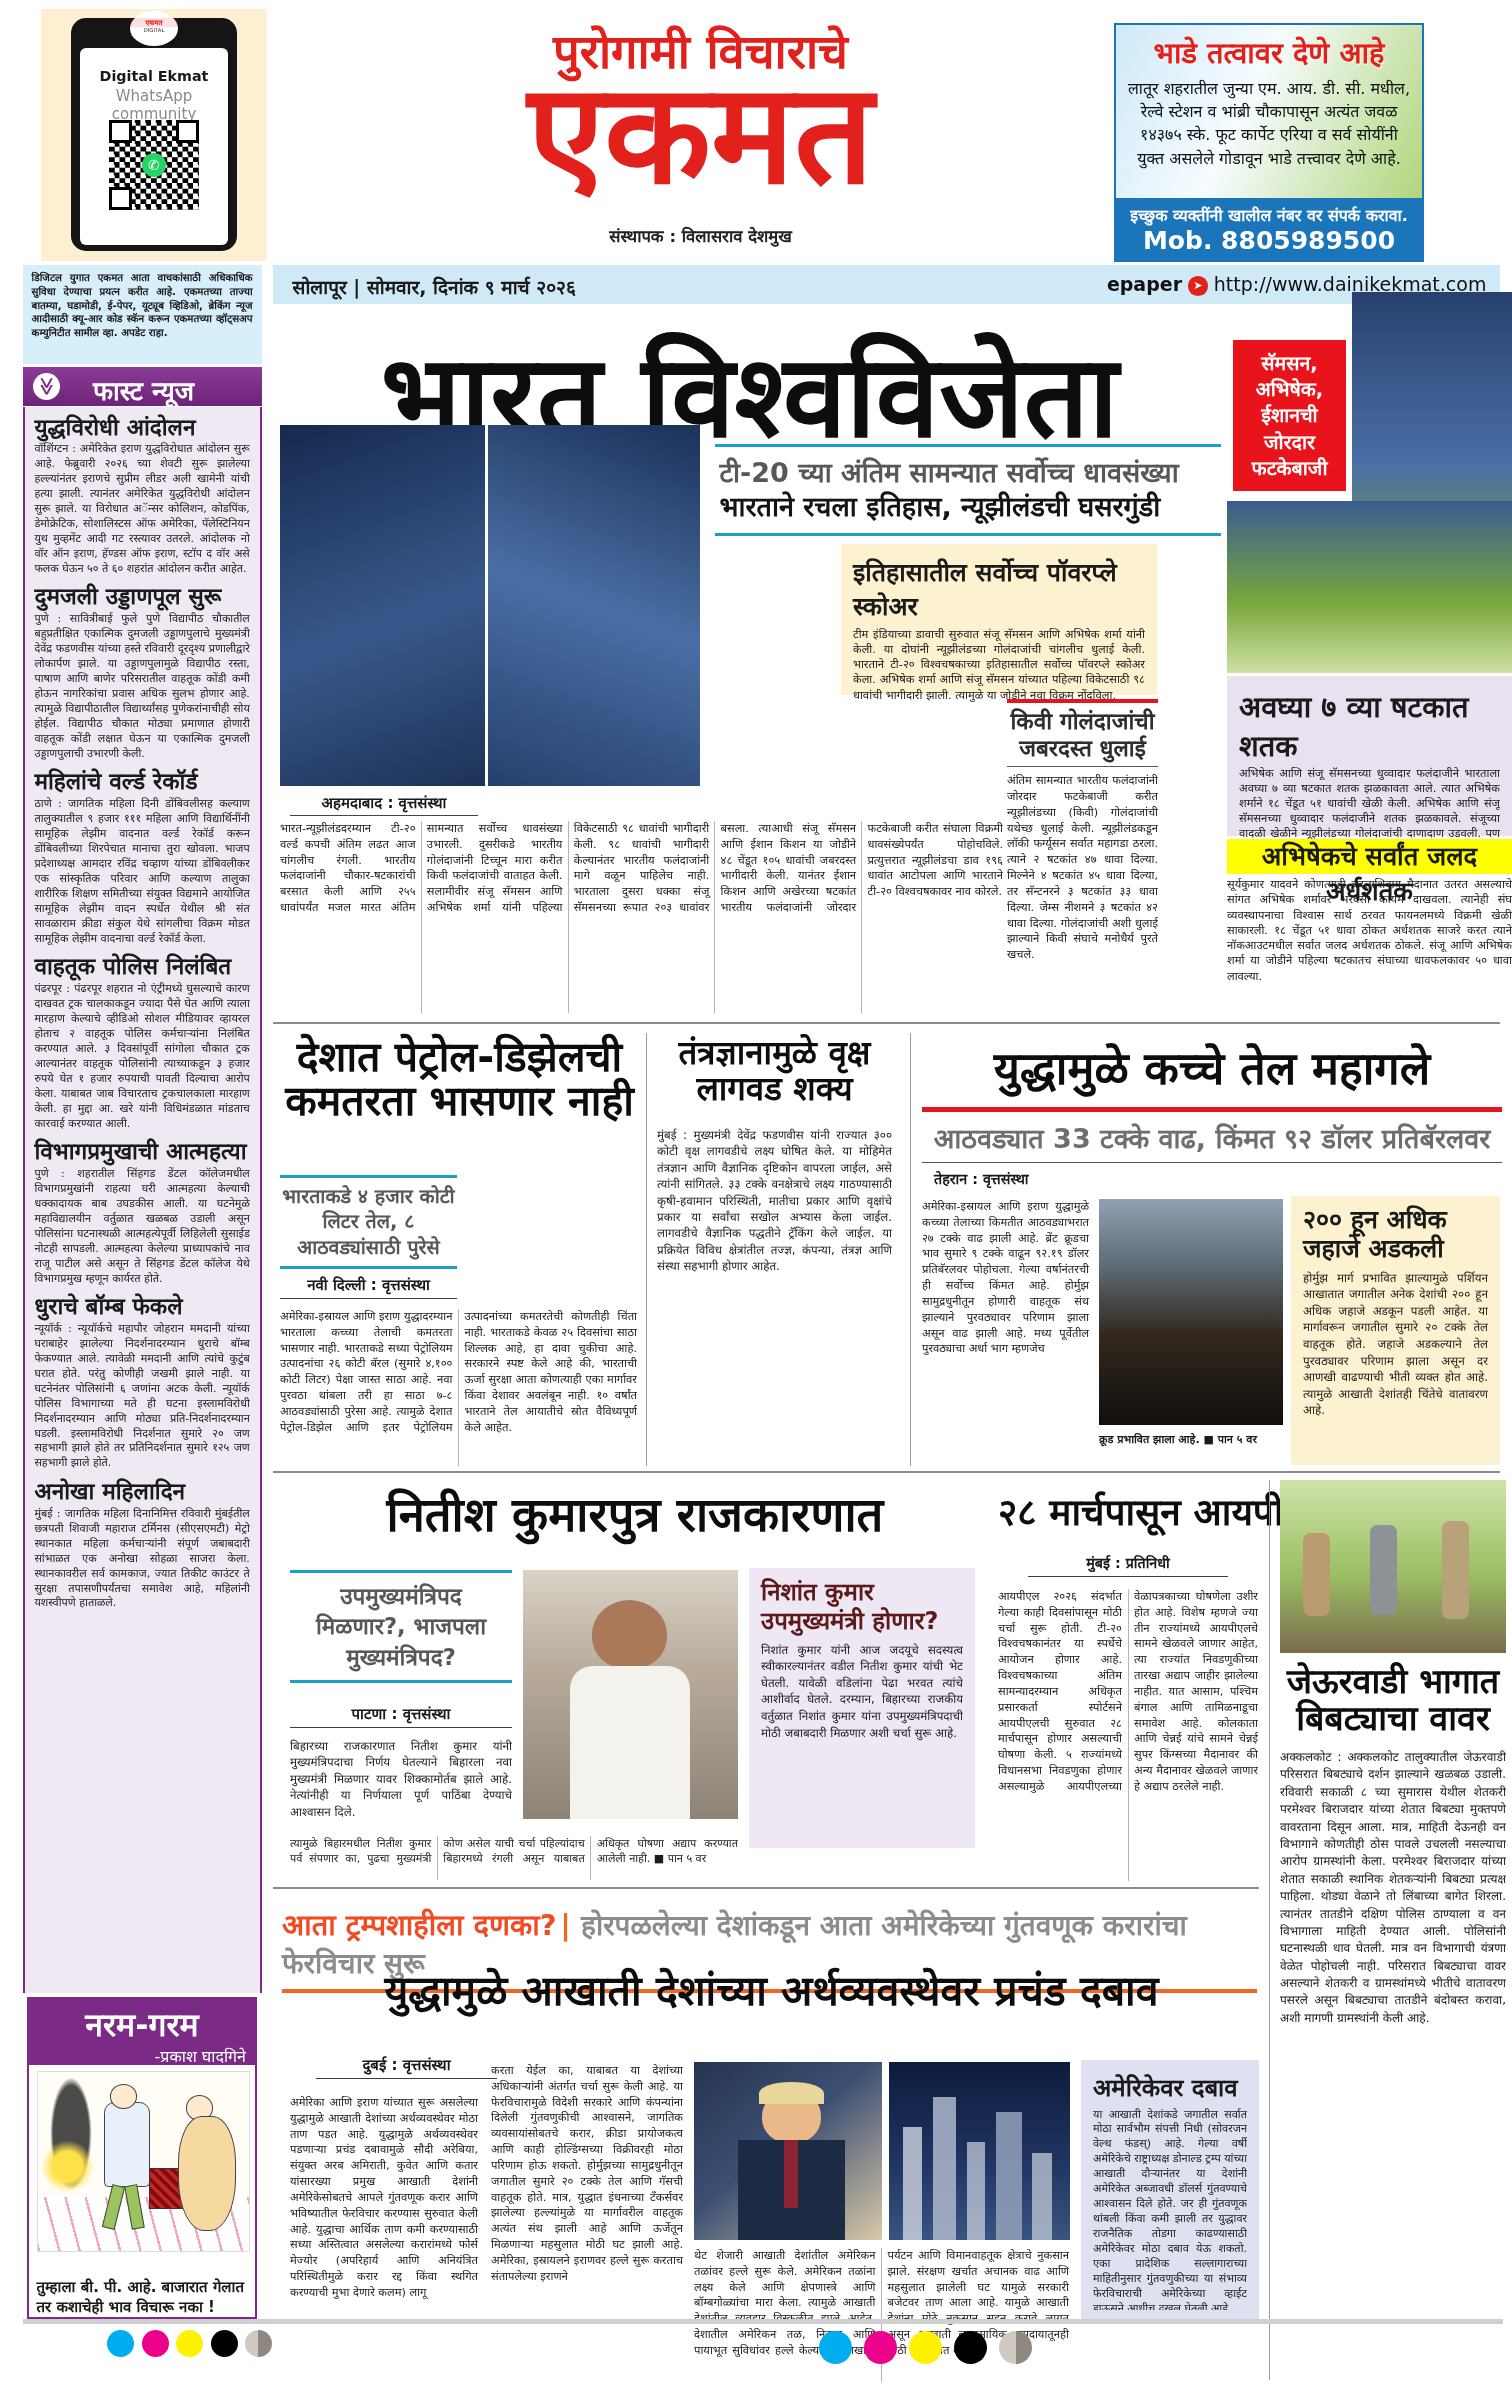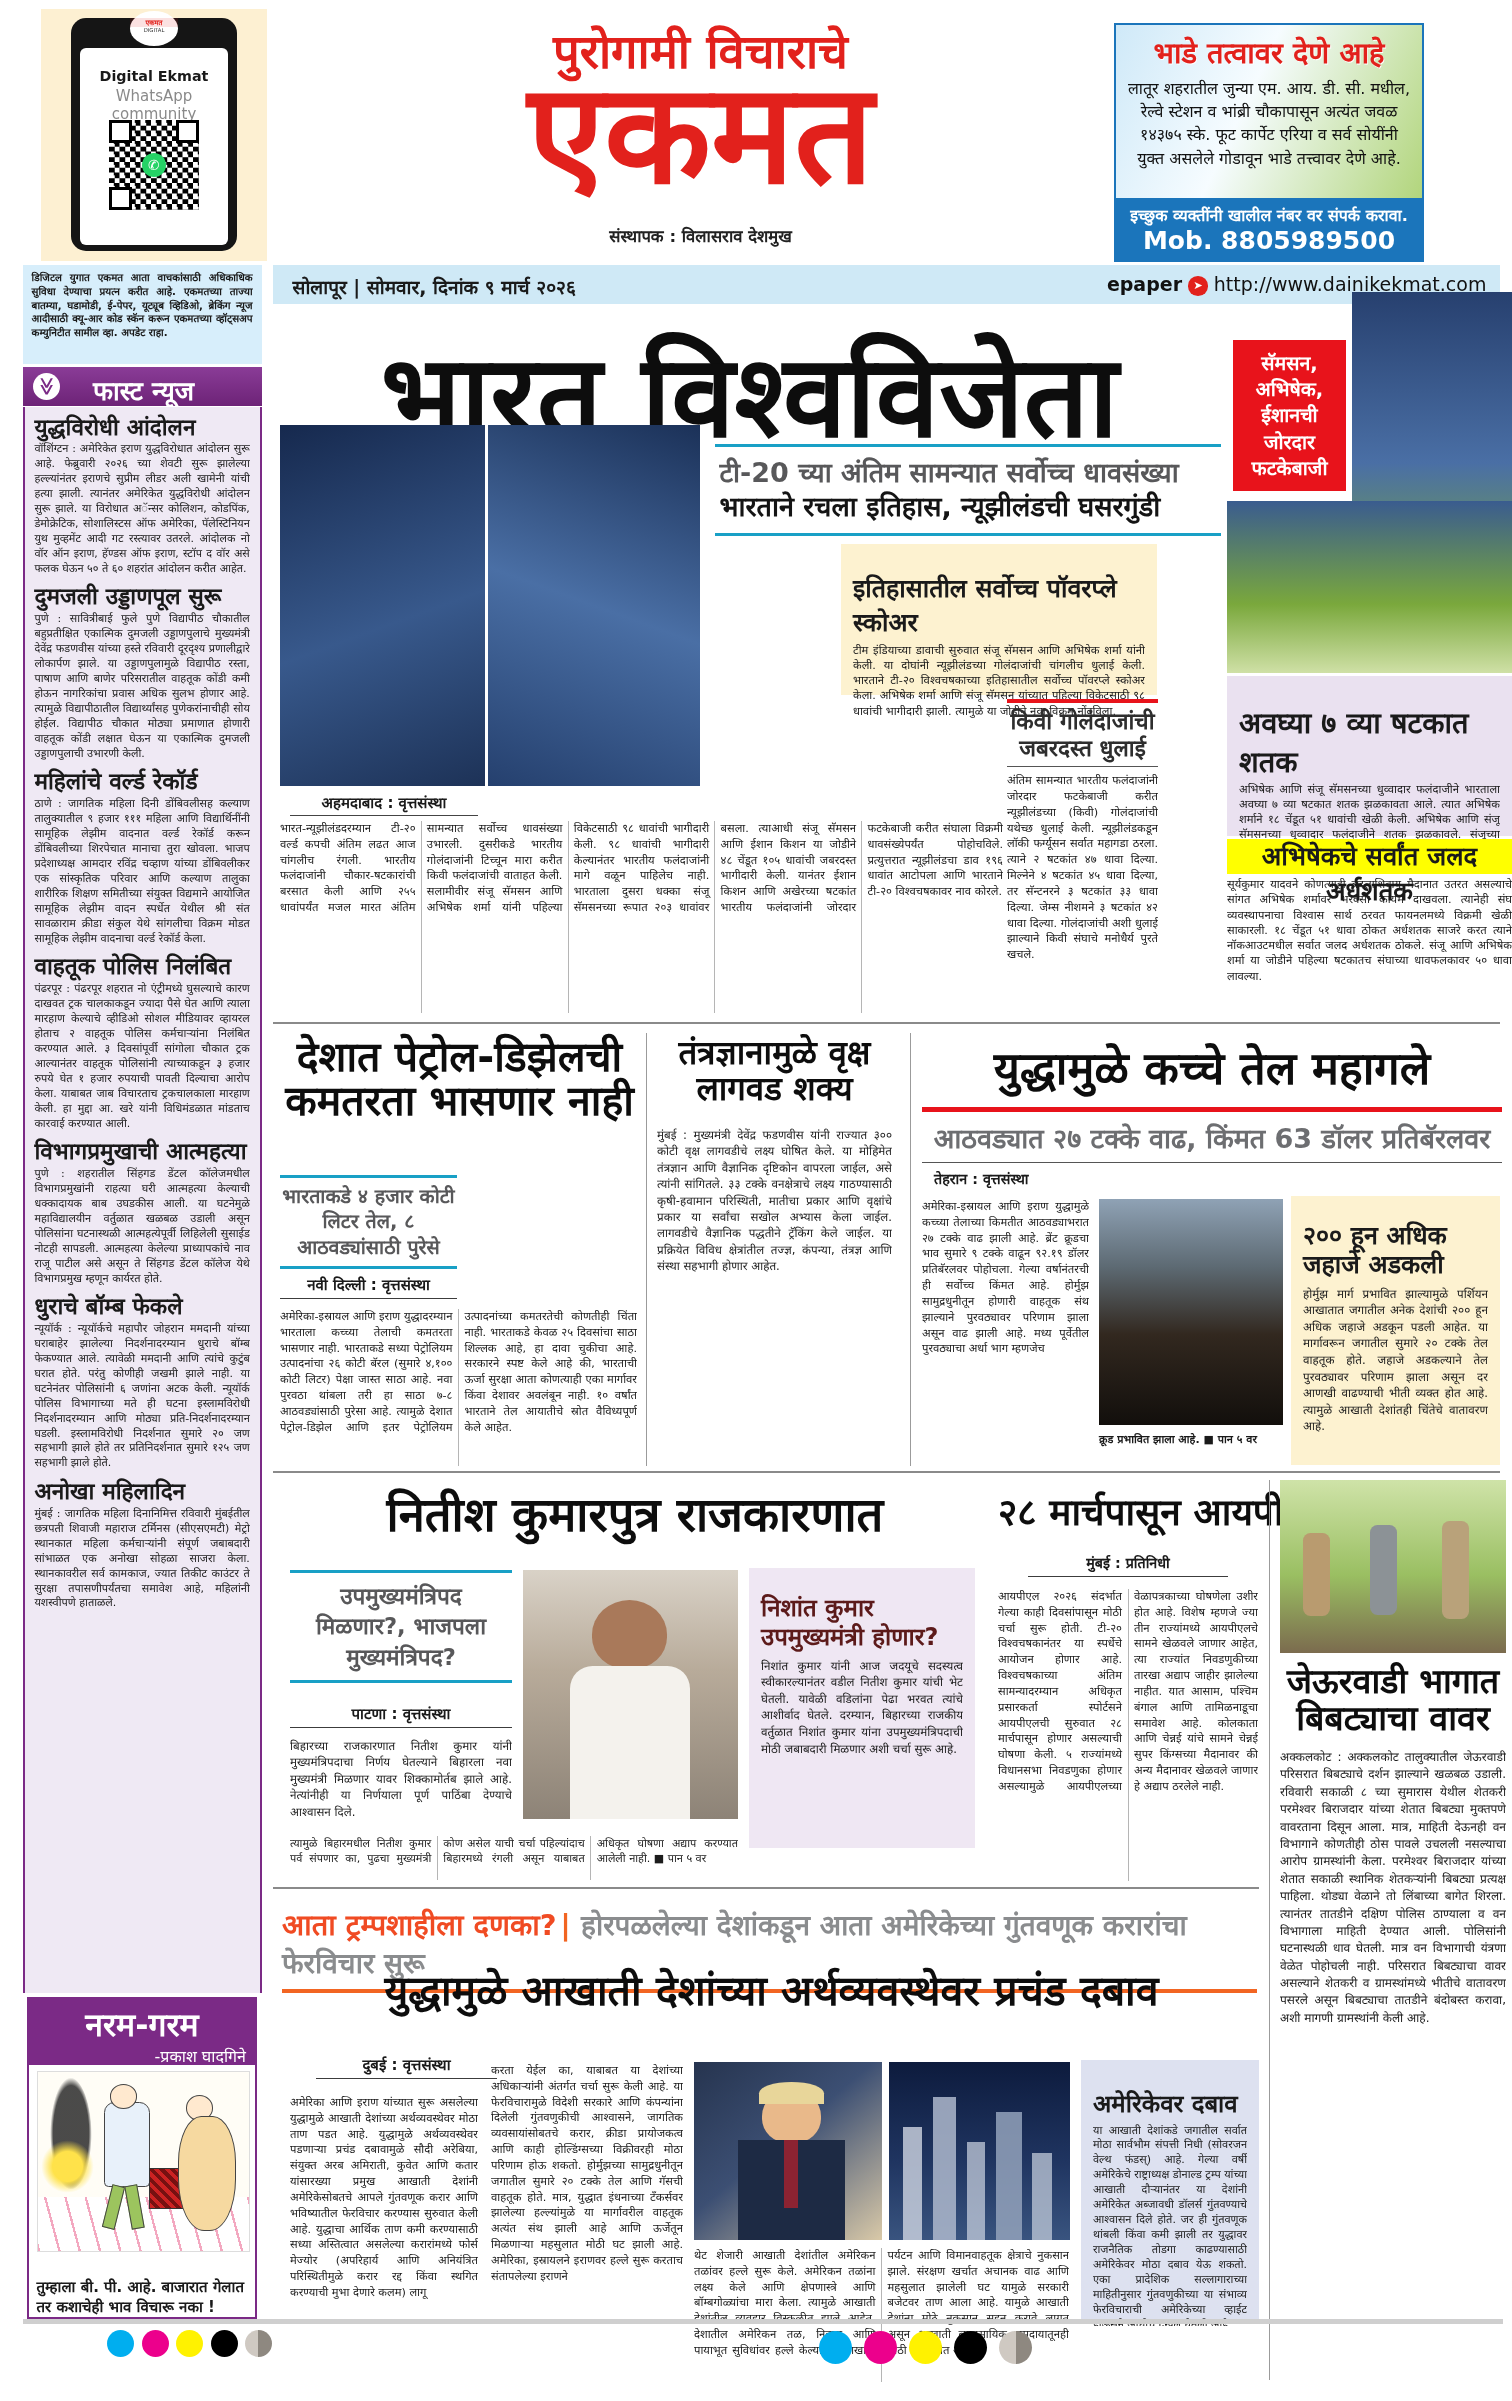--- a/index.html
+++ b/index.html
@@ -8,21 +8,21 @@
   .abs{position:absolute;}
   .jt{text-align:justify;}
   .body-txt{font-size:11.3px;line-height:1.4;color:#1c1c1c;text-align:justify;overflow:hidden;}
   .cols-2{column-count:2;column-gap:12px;column-rule:0.8px solid #b5b5b5;}
   .cols-3{column-count:3;column-gap:12px;column-rule:0.8px solid #b5b5b5;}
   .cols-5{column-count:5;column-gap:11.3px;column-rule:0.8px solid #b5b5b5;}
   .hl{font-weight:900;color:#0d0d0d;line-height:1.08;text-align:center;}
   .byline{font-weight:bold;font-size:15px;text-align:center;border-bottom:1.5px solid #3c3c3c;padding-bottom:3.8px;}
   .rule-h{background:#8a8a8a;height:1.5px;}
   .rule-v{background:#9b9b9b;width:0.8px;}
-  .boxpad{padding:26px 12px;box-sizing:border-box;}
+  .boxpad{padding:10px 12px;box-sizing:border-box;}
   .crop-dot{border-radius:50%;display:inline-block;}
   .photo{overflow:hidden;}
 </style>
 </head>
 <body>
 
 <div class="page">
 
   <div class="abs" style="left:41px;top:9px;width:226px;height:252px;background:#fdf0d2;">
     <div class="abs" style="left:30px;top:9px;width:166px;height:233px;background:#151515;border-radius:15px;"></div>
@@ -177,21 +177,21 @@
   <div class="abs hl" style="left:657px;top:1035px;width:235px;font-size:33px;">
     <div>तंत्रज्ञानामुळे वृक्ष</div>
     <div>लागवड शक्य</div>
   </div>
   <div class="abs body-txt" style="left:657px;top:1127px;width:235px;height:337px;font-size:11.7px;">मुंबई : मुख्यमंत्री देवेंद्र फडणवीस यांनी राज्यात ३०० कोटी वृक्ष लागवडीचे लक्ष्य घोषित केले. या मोहिमेत तंत्रज्ञान आणि वैज्ञानिक दृष्टिकोन वापरला जाईल, असे त्यांनी सांगितले. ३३ टक्के वनक्षेत्राचे लक्ष्य गाठण्यासाठी कृषी-हवामान परिस्थिती, मातीचा प्रकार आणि वृक्षांचे प्रकार या सर्वांचा सखोल अभ्यास केला जाईल. लागवडीचे वैज्ञानिक पद्धतीने ट्रॅकिंग केले जाईल. या प्रक्रियेत विविध क्षेत्रांतील तज्ज्ञ, कंपन्या, तंत्रज्ञ आणि संस्था सहभागी होणार आहेत.</div>
 
   <div class="abs rule-v" style="left:910px;top:1033px;height:433px;"></div>
 
   <div class="abs hl" style="left:922px;top:1045px;width:580px;font-size:45px;white-space:nowrap;">युद्धामुळे कच्चे तेल महागले</div>
   <div class="abs" style="left:922px;top:1107px;width:580px;height:4.5px;background:#e8131b;"></div>
-  <div class="abs" style="left:922px;top:1119px;width:580px;font-size:27px;font-weight:800;color:#6d6e71;text-align:center;border-bottom:1.5px solid #555;padding-bottom:6px;">आठवड्यात २७ टक्के वाढ, किंमत 63 डॉलर प्रतिबॅरलवर</div>
+  <div class="abs" style="left:922px;top:1119px;width:580px;font-size:27px;font-weight:800;color:#6d6e71;text-align:center;border-bottom:1.5px solid #555;padding-bottom:6px;">आठवड्यात 33 टक्के वाढ, किंमत ९२ डॉलर प्रतिबॅरलवर</div>
   <div class="abs" style="left:934px;top:1169px;width:151px;font-weight:bold;font-size:14.3px;">तेहरान : वृत्तसंस्था</div>
   <div class="abs body-txt" style="left:922px;top:1199px;width:167px;height:265px;">अमेरिका-इस्रायल आणि इराण युद्धामुळे कच्च्या तेलाच्या किमतीत आठवड्याभरात २७ टक्के वाढ झाली आहे. ब्रेंट क्रूडचा भाव सुमारे ९ टक्के वाढून ९२.१९ डॉलर प्रतिबॅरलवर पोहोचला. गेल्या वर्षानंतरची ही सर्वोच्च किंमत आहे. होर्मुझ सामुद्रधुनीतून होणारी वाहतूक संथ झाल्याने पुरवठ्यावर परिणाम झाला असून वाढ झाली आहे. मध्य पूर्वेतील पुरवठ्याचा अर्धा भाग म्हणजेच</div>
   <div class="abs photo" style="left:1099px;top:1199px;width:184px;height:226px;background:linear-gradient(#8fa2b5 0%,#5d6a73 30%,#32281f 60%,#120f0c 100%);"></div>
   <div class="abs" style="left:1099px;top:1431px;width:184px;font-size:11px;font-weight:bold;">क्रूड प्रभावित झाला आहे. ■ पान ५ वर</div>
   <div class="abs boxpad" style="left:1291px;top:1196px;width:209px;height:269px;background:#fdf2d0;">
     <div style="font-size:25px;font-weight:900;line-height:1.15;">२०० हून अधिक जहाजे अडकली</div>
     <div class="jt" style="font-size:11.7px;line-height:1.42;margin-top:6px;overflow:hidden;height:184px;">होर्मुझ मार्ग प्रभावित झाल्यामुळे पर्शियन आखातात जगातील अनेक देशांची २०० हून अधिक जहाजे अडकून पडली आहेत. या मार्गावरून जगातील सुमारे २० टक्के तेल वाहतूक होते. जहाजे अडकल्याने तेल पुरवठ्यावर परिणाम झाला असून दर आणखी वाढण्याची भीती व्यक्त होत आहे. त्यामुळे आखाती देशांतही चिंतेचे वातावरण आहे.</div>
   </div>
 
   <div class="abs rule-h" style="left:273px;top:1471px;width:1227px;"></div>

